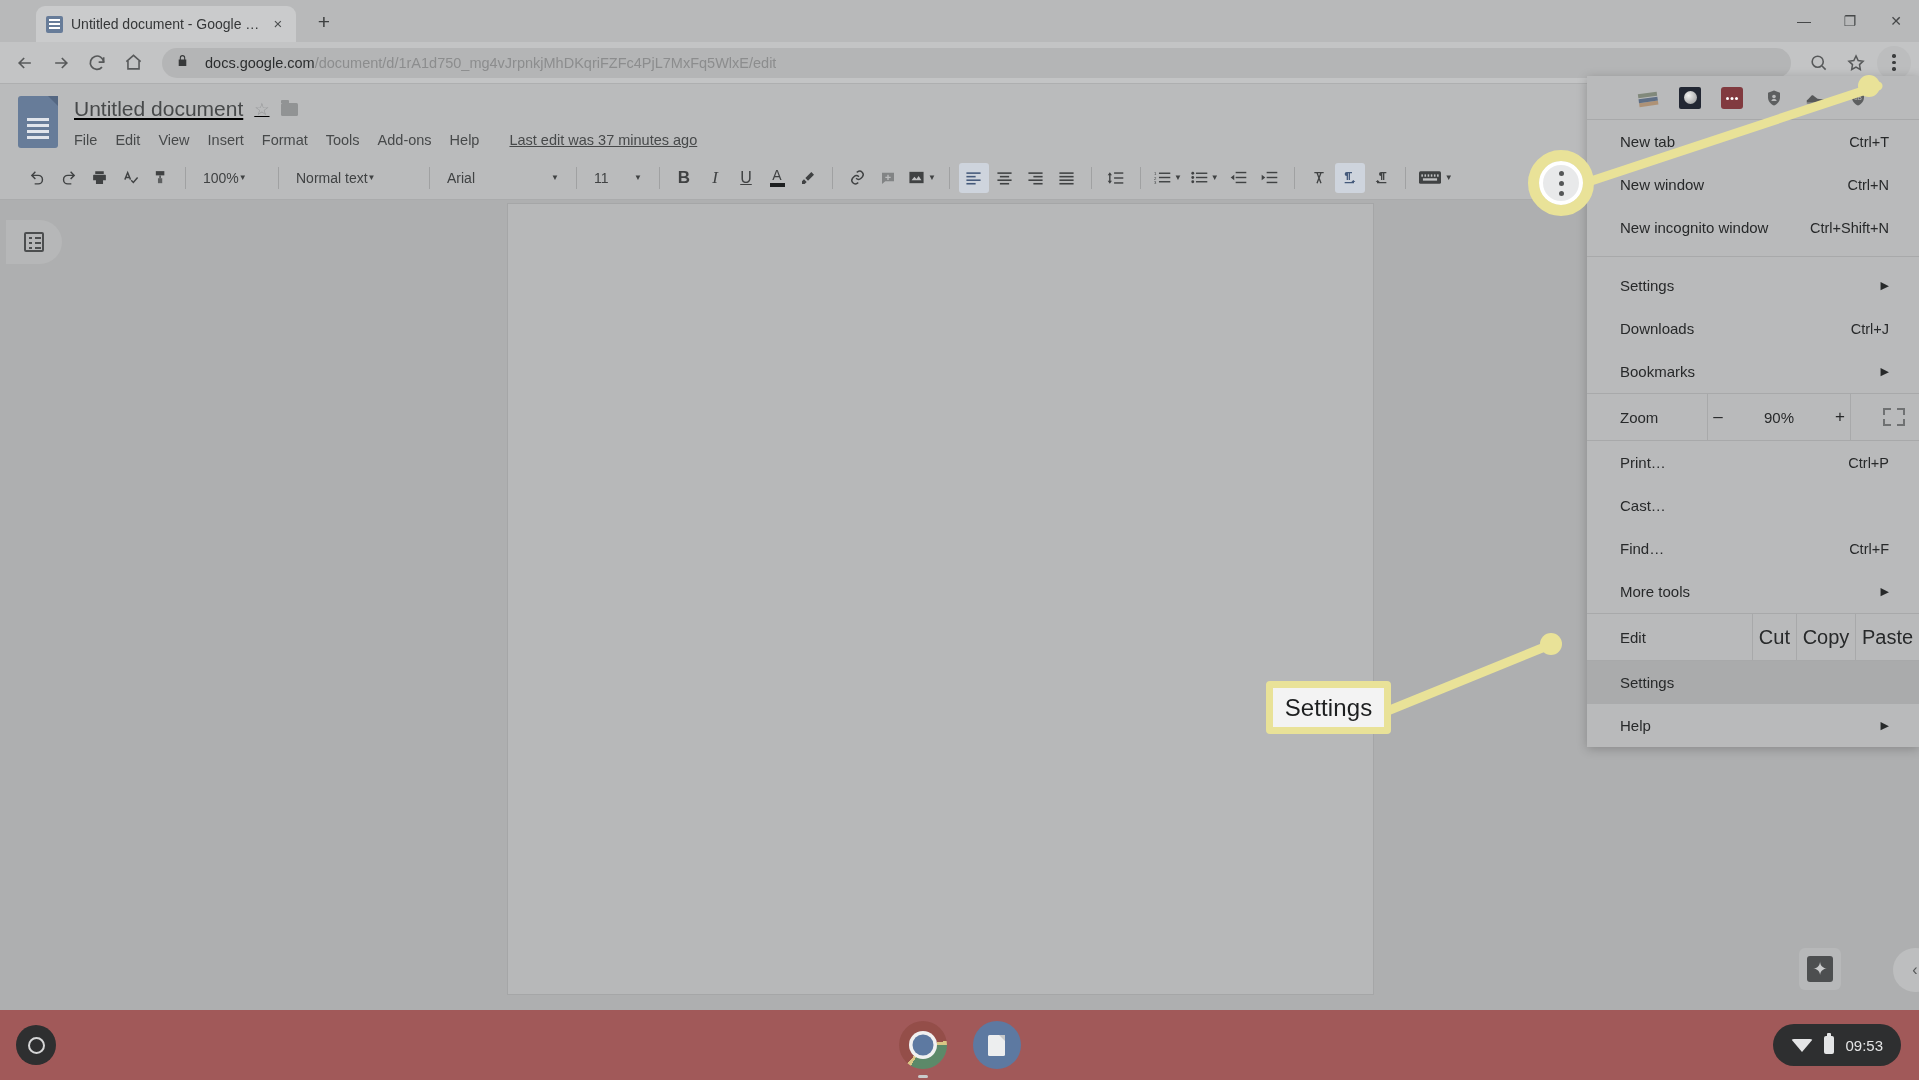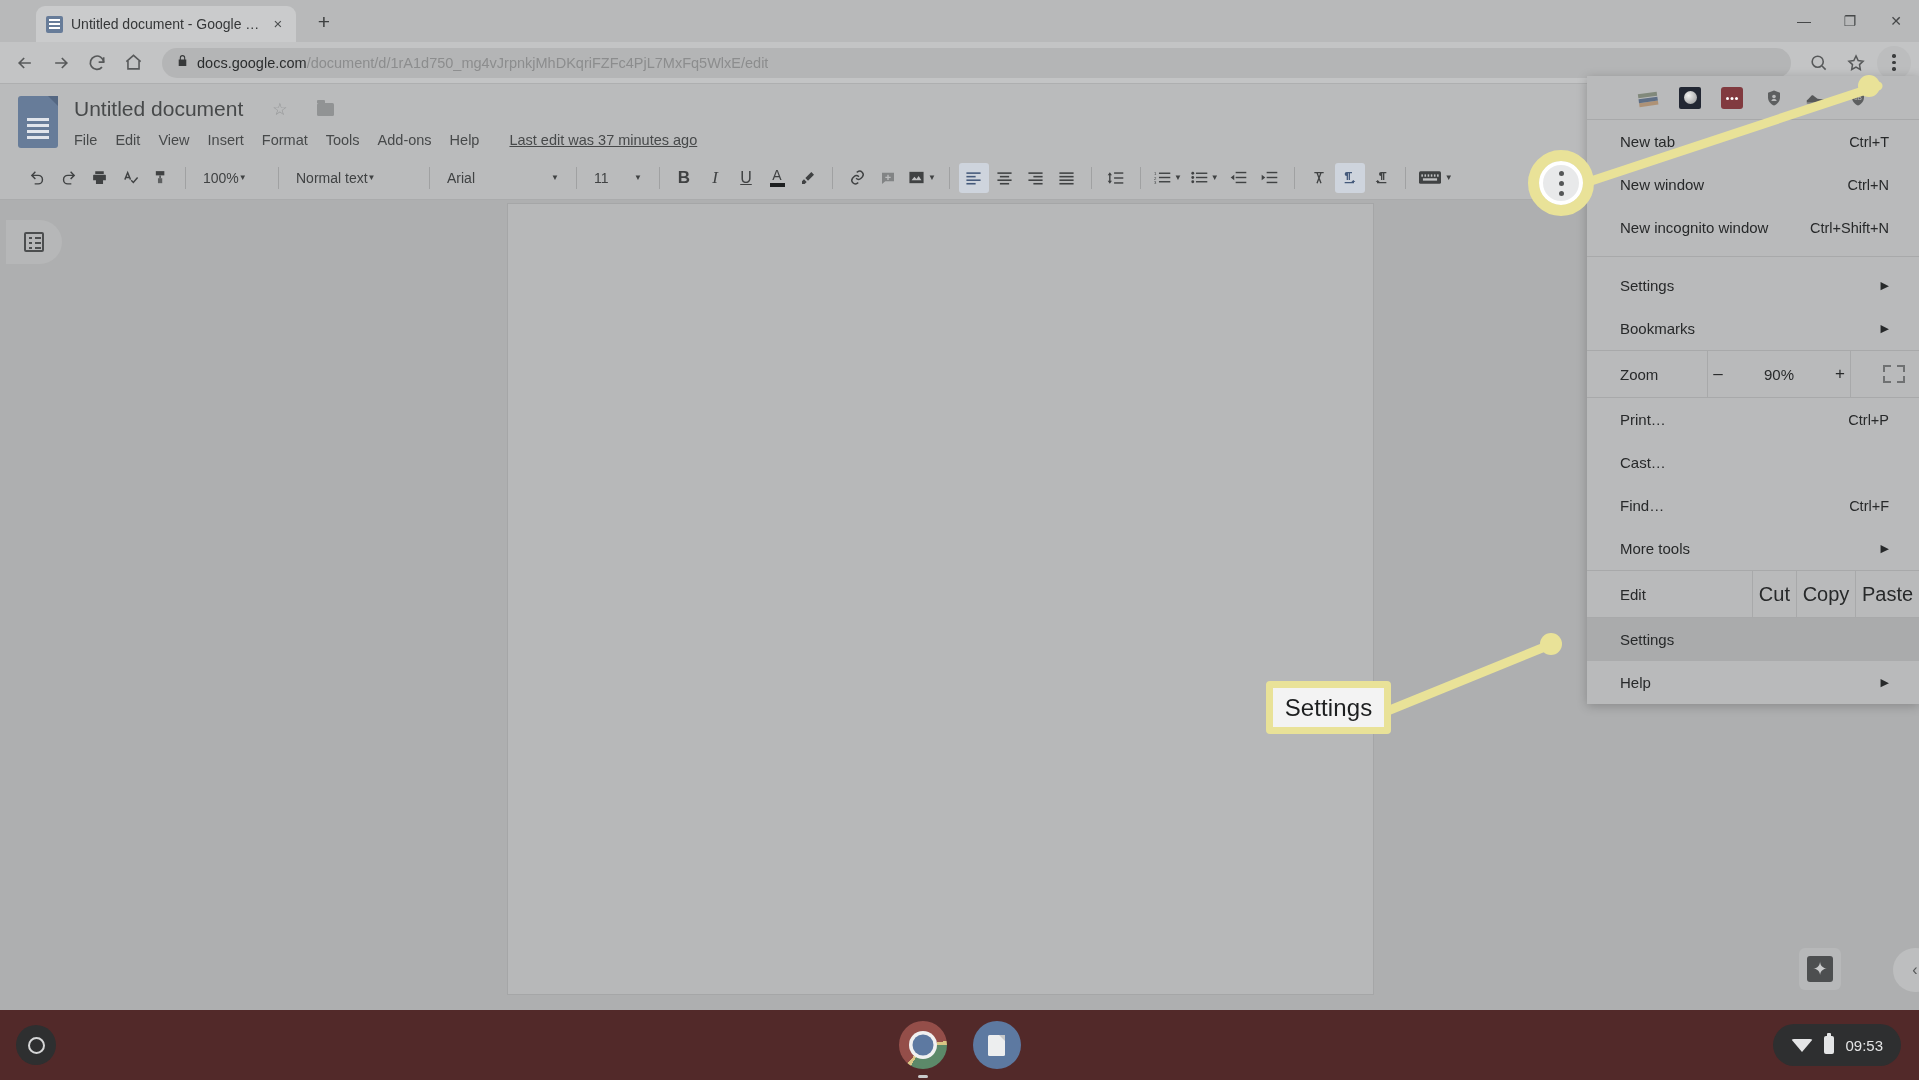--- a/index.html
+++ b/index.html
@@ -84,21 +84,21 @@
     width: 34px; height: 34px;
     display: flex; align-items: center; justify-content: center;
     color: #55595d; border-radius: 50%;
     flex: 0 0 auto;
   }
   .omnibox {
     flex: 1 1 auto; margin: 0 8px 0 10px;
     height: 30px; background: #b3b5b7;
     border-radius: 16px;
     display: flex; align-items: center;
-    padding: 0 14px; gap: 8px;
+    padding: 0 14px; gap: 16px;
     min-width: 0;
   }
   .lock-icon { flex: 0 0 auto; color: #36393c; }
   .url {
     font-size: 14.5px; color: #8b8d8f;
     white-space: nowrap; overflow: hidden;
   }
   .url b { color: #2a2d30; font-weight: 400; }
   .tb-right { display: flex; align-items: center; gap: 4px; flex: 0 0 auto; }
   .kebab {
@@ -129,21 +129,21 @@
     left: 9px; top: 22px; width: 22px; height: 2.5px;
     background: #dce6f5;
     box-shadow: 0 6px 0 #dce6f5, 0 12px 0 #dce6f5, 0 18px 0 #dce6f5;
   }
   .docs-logo::before {
     content: ""; position: absolute; right: 0; top: 0;
     border-width: 0 10px 10px 0; border-style: solid;
     border-color: transparent #3d6aab transparent transparent;
   }
   .docs-headcol { margin-left: 16px; }
-  .doc-titlerow { display: flex; align-items: center; gap: 29px; height: 30px; }
+  .doc-titlerow { display: flex; align-items: center; gap: 11px; height: 30px; text-decoration: underline; }
   .doc-title { font-size: 21px; color: #45494d; font-weight: 400; }
   .star-ic { color: #90949a; font-size: 17px; }
   .folder-ic {
     width: 17px; height: 13px; background: #8f9397; border-radius: 1.5px;
     position: relative;
   }
   .folder-ic::before {
     content: ""; position: absolute; top: -3px; left: 0;
     width: 8px; height: 3px; background: #8f9397; border-radius: 1px 1px 0 0;
   }
@@ -351,21 +351,21 @@
     border-radius: 4px;
     display: flex; align-items: center; justify-content: center;
     font-size: 24px; color: #1c1f22;
     letter-spacing: 0.1px;
   }
 
   
   .shelf {
     position: absolute; left: 0; bottom: 0;
     width: 1919px; height: 70px;
-    background: #7f1d1d;
+    background: #ef4444;
     display: flex; align-items: center;
   }
   .launcher {
     margin-left: 16px;
     width: 40px; height: 40px; border-radius: 50%;
     background: #2d2f31;
     display: flex; align-items: center; justify-content: center;
   }
   .launcher-ring { width: 17px; height: 17px; border-radius: 50%; border: 2px solid #d4d6d8; }
   .shelf-apps {
@@ -765,20 +765,24 @@
     <div class="mrow">
       <span class="lbl">New incognito window</span>
       <span class="acc">Ctrl+Shift+N</span>
     </div>
     <div class="mdiv"></div>
     <div class="mrow">
       <span class="lbl">Settings</span>
       <span class="arrow">▶</span>
     </div>
     <div class="mrow">
+      <span class="lbl">Downloads</span>
+      <span class="acc">Ctrl+J</span>
+    </div>
+    <div class="mrow">
       <span class="lbl">Bookmarks</span>
       <span class="arrow">▶</span>
     </div>
 
     <div class="zoomrow">
       <div class="zlabel">Zoom</div>
       <div class="zctl">
         <span class="zminus">–</span>
         <span class="zval">90%</span>
         <span class="zplus">+</span>

